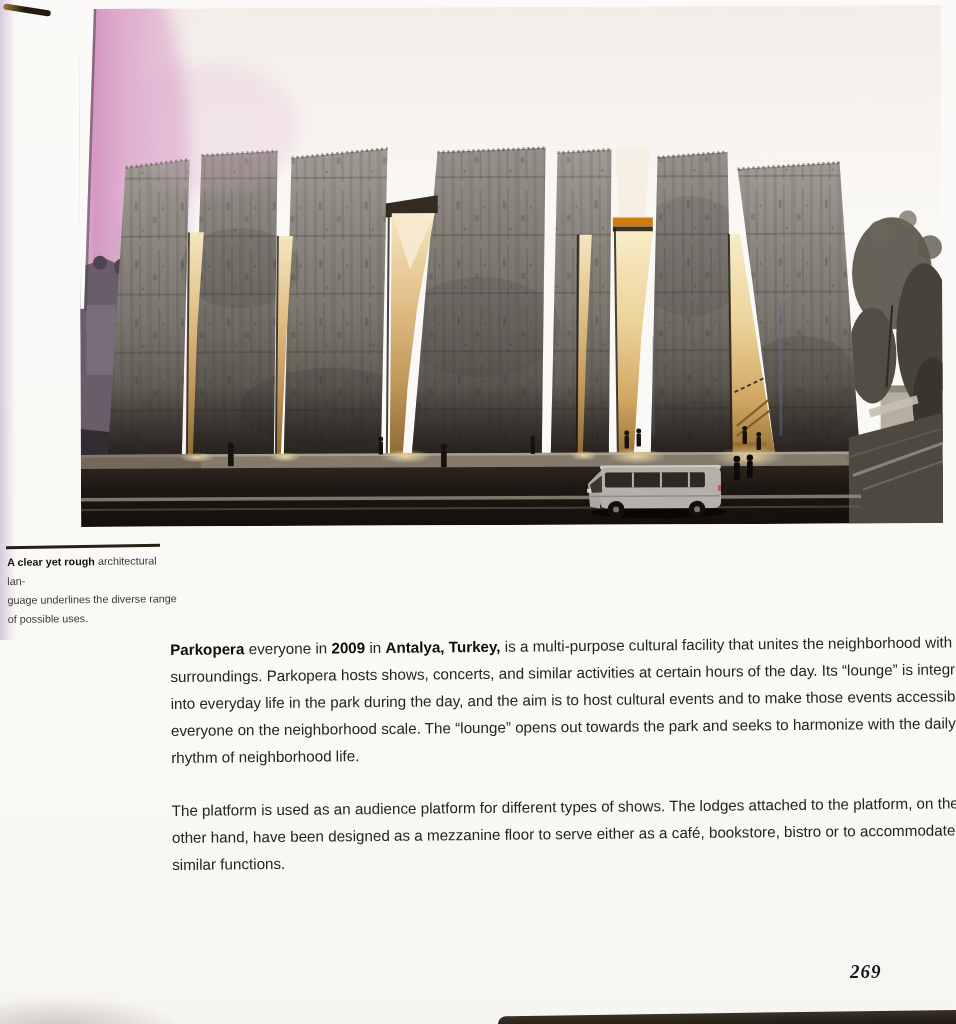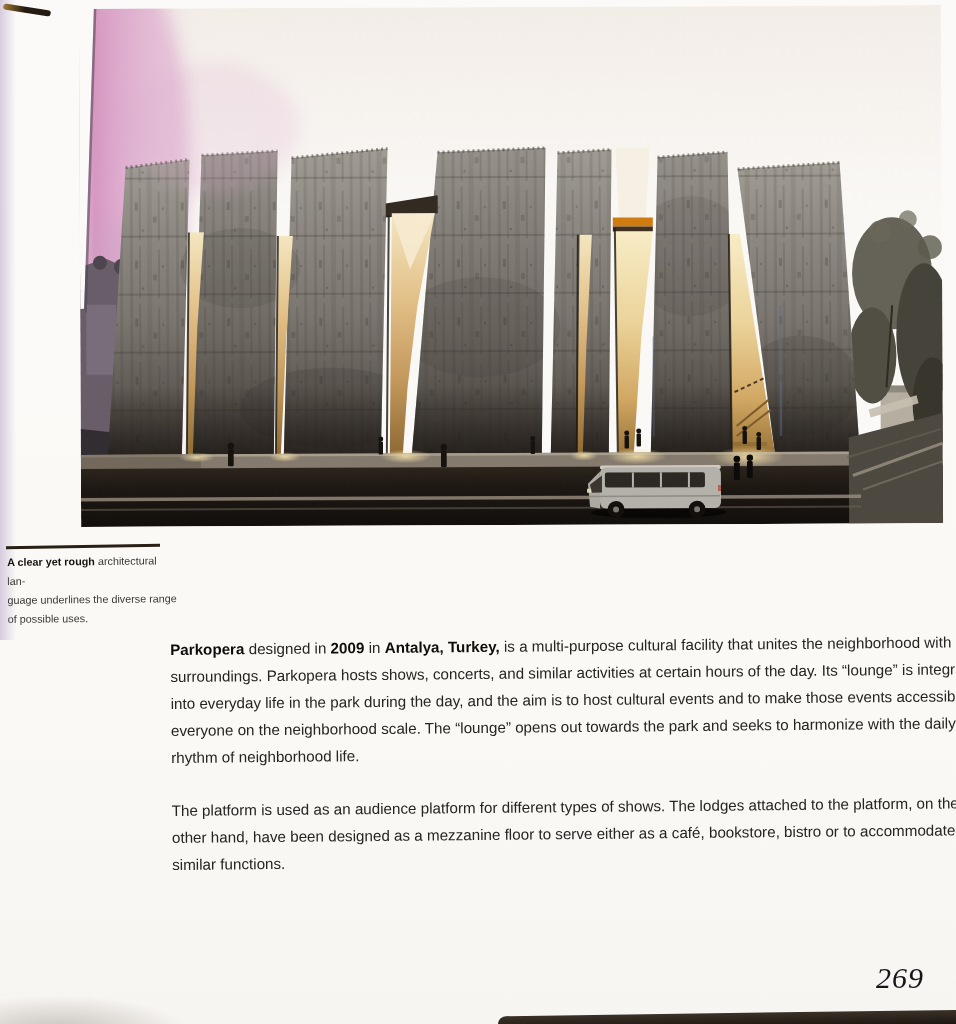--- a/index.html
+++ b/index.html
@@ -30,22 +30,22 @@
   .figure-caption{position:absolute;left:7px;top:553px;width:170px;color:#3b3836;
     font-size:10.8px;line-height:19px;transform:rotate(-0.6deg);transform-origin:0 0;}
   .figure-caption b{color:#16130f;font-weight:bold;}
   
   .article{position:absolute;left:170px;top:636px;width:740px;color:#262422;
     font-size:15.2px;line-height:27px;transform:rotate(-0.55deg);transform-origin:0 0;}
   .article .line{white-space:nowrap;}
   .article b{color:#0f0d0b;font-weight:bold;}
   .p2{margin-top:26px;}
   
-  .page-number{position:absolute;left:876px;top:961px;font-family:"Liberation Serif",serif;
-    font-weight:normal;font-style:italic;font-size:30px;color:#15151b;letter-spacing:1px;}
+  .page-number{position:absolute;left:850px;top:961px;font-family:"Liberation Serif",serif;
+    font-weight:bold;font-style:italic;font-size:19px;color:#15151b;letter-spacing:1px;}
 </style>
 </head>
 <body>
 
 <div class="page">
 
   <div class="left-edge"></div>
   <div class="corner-mark"></div>
 
   <div class="photo">
@@ -319,21 +319,21 @@
 
   <div class="caption-rule"></div>
   <div class="figure-caption">
     <div class="line"><b>A clear yet rough</b><span> architectural lan-</span></div>
     <div class="line">guage underlines the diverse range</div>
     <div class="line">of possible uses.</div>
   </div>
 
   <div class="article">
     <div class="p1">
-      <div class="line"><b>Parkopera</b><span> designed in </span><b>2009</b><span> in </span><b>Antalya, Turkey,</b><span> is a multi-purpose cultural facility that unites the neighborhood with its</span></div>
+      <div class="line"><b>Parkopera</b><span> everyone in </span><b>2009</b><span> in </span><b>Antalya, Turkey,</b><span> is a multi-purpose cultural facility that unites the neighborhood with its</span></div>
       <div class="line">surroundings. Parkopera hosts shows, concerts, and similar activities at certain hours of the day. Its “lounge” is integrated</div>
       <div class="line">into everyday life in the park during the day, and the aim is to host cultural events and to make those events accessible to</div>
       <div class="line">everyone on the neighborhood scale. The “lounge” opens out towards the park and seeks to harmonize with the daily</div>
       <div class="line">rhythm of neighborhood life.</div>
     </div>
     <div class="p2">
       <div class="line">The platform is used as an audience platform for different types of shows. The lodges attached to the platform, on the</div>
       <div class="line">other hand, have been designed as a mezzanine floor to serve either as a café, bookstore, bistro or to accommodate</div>
       <div class="line">similar functions.</div>
     </div>

